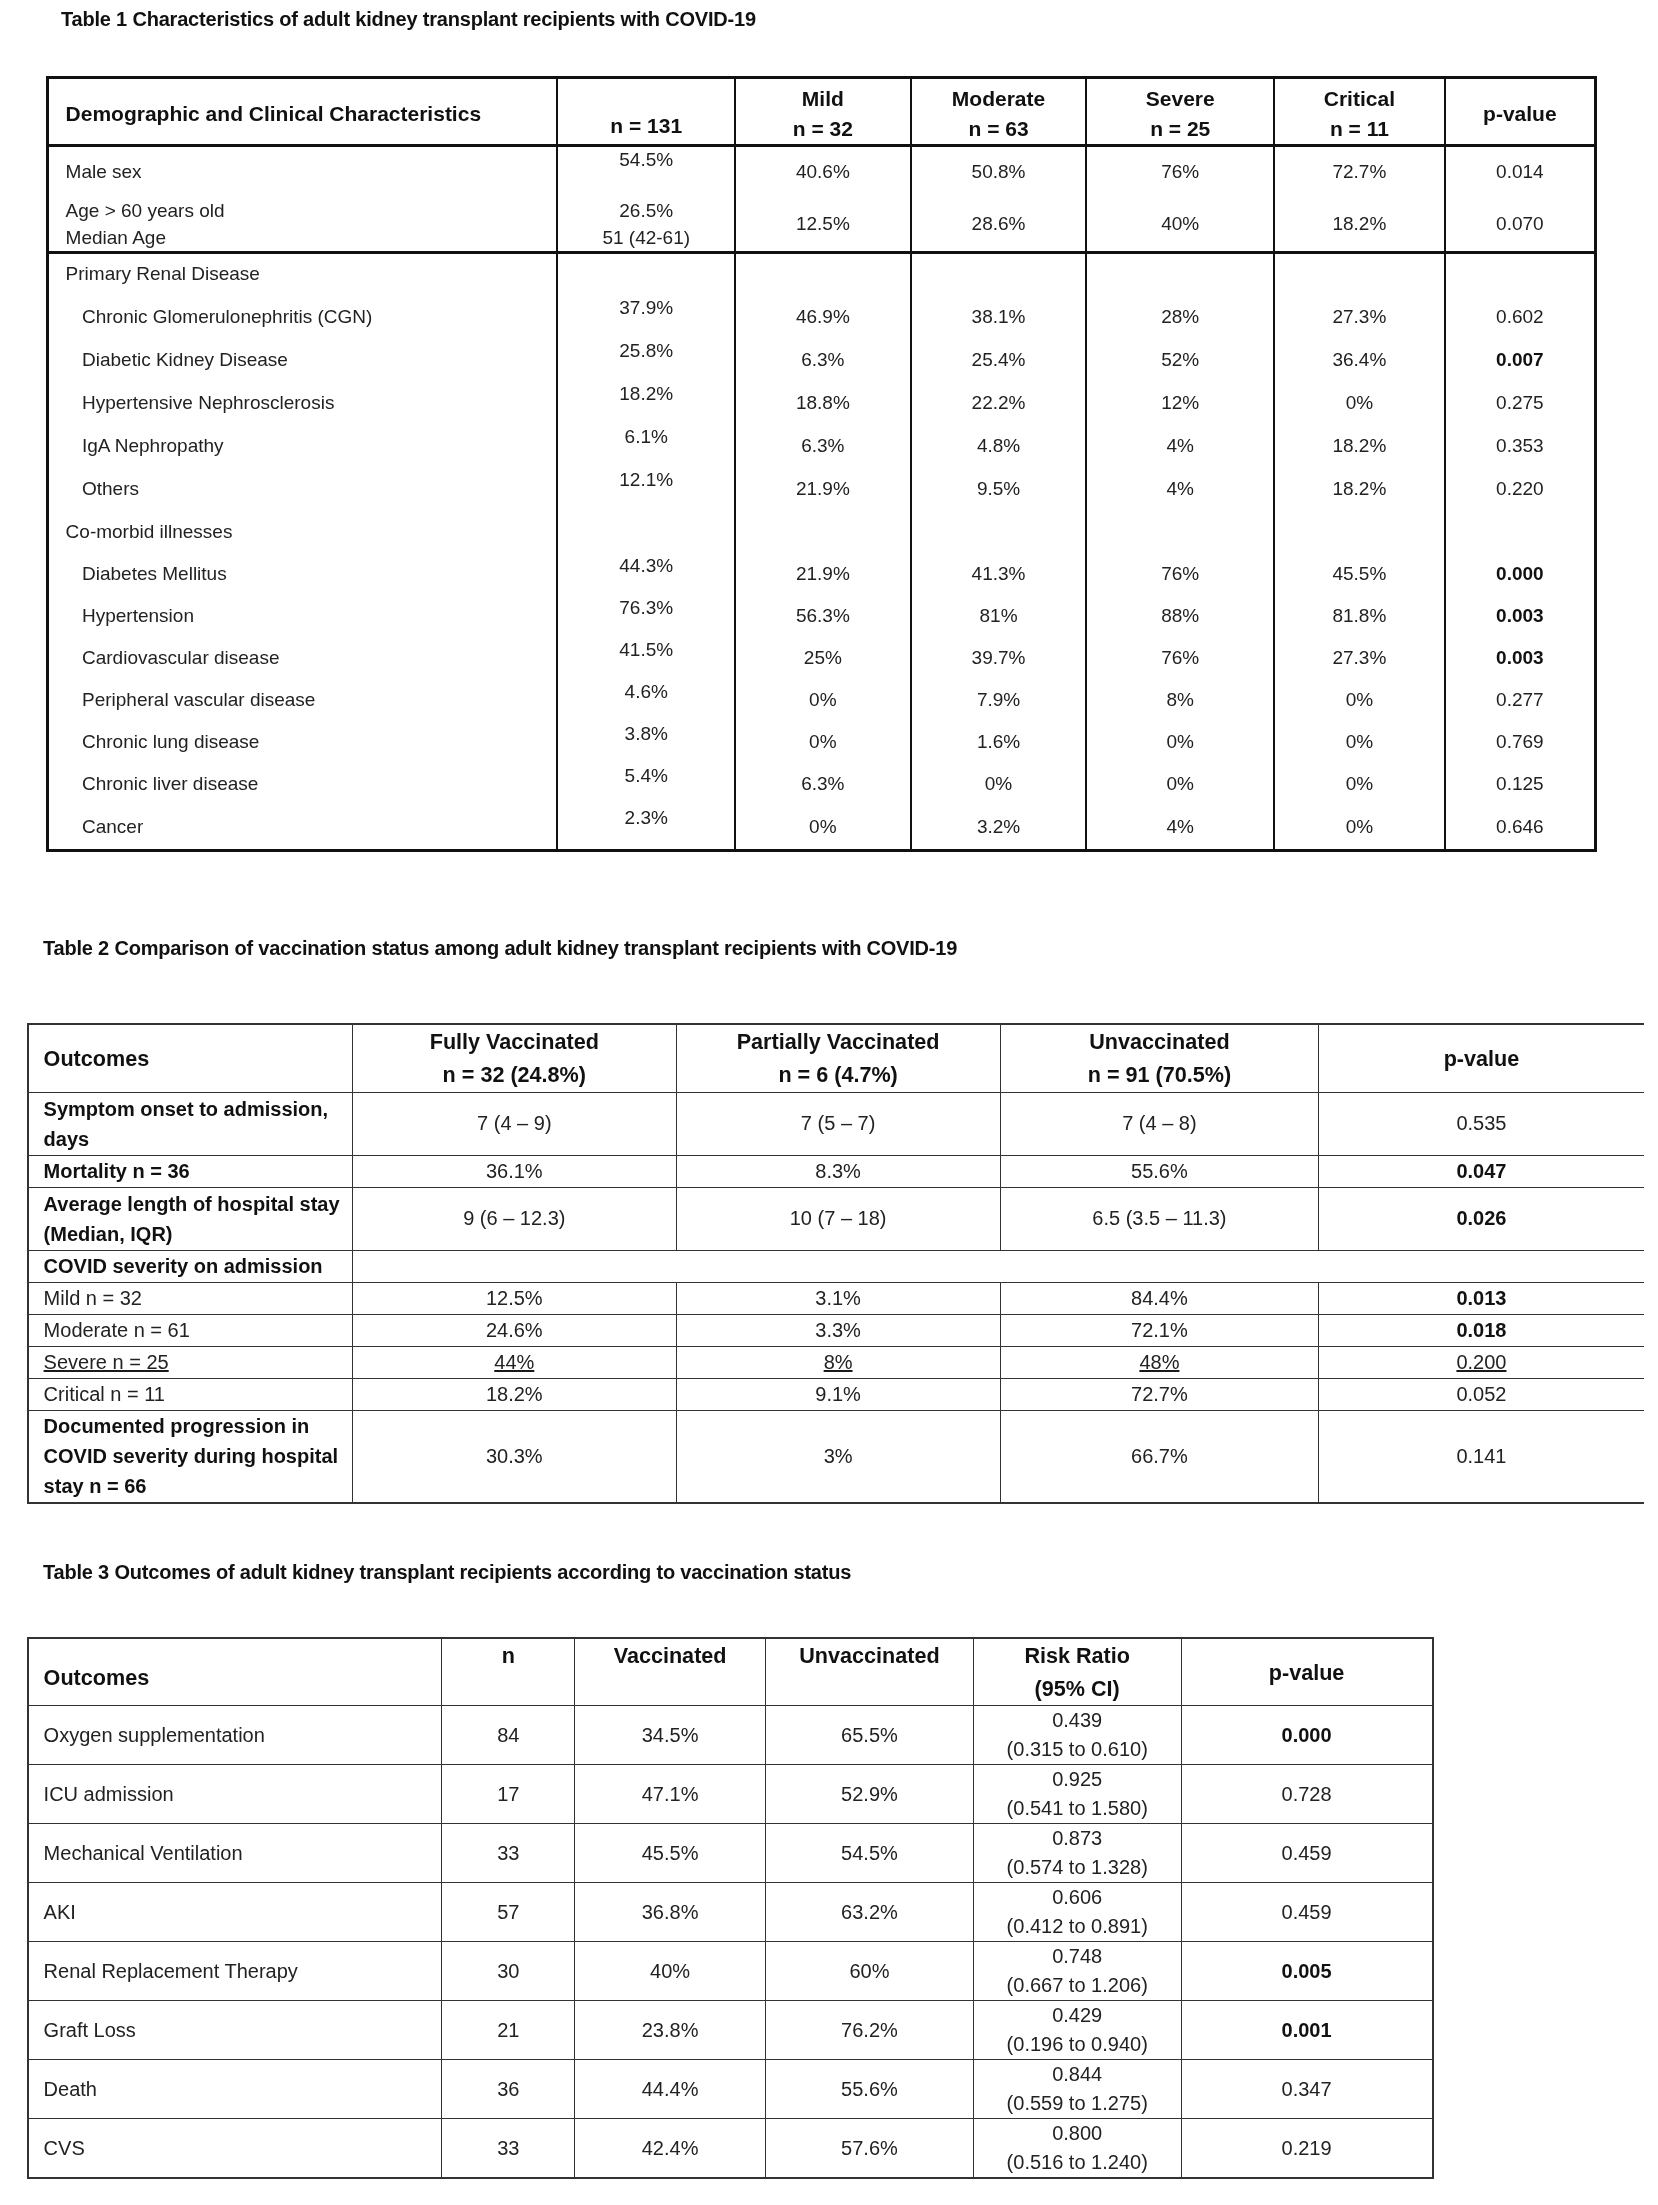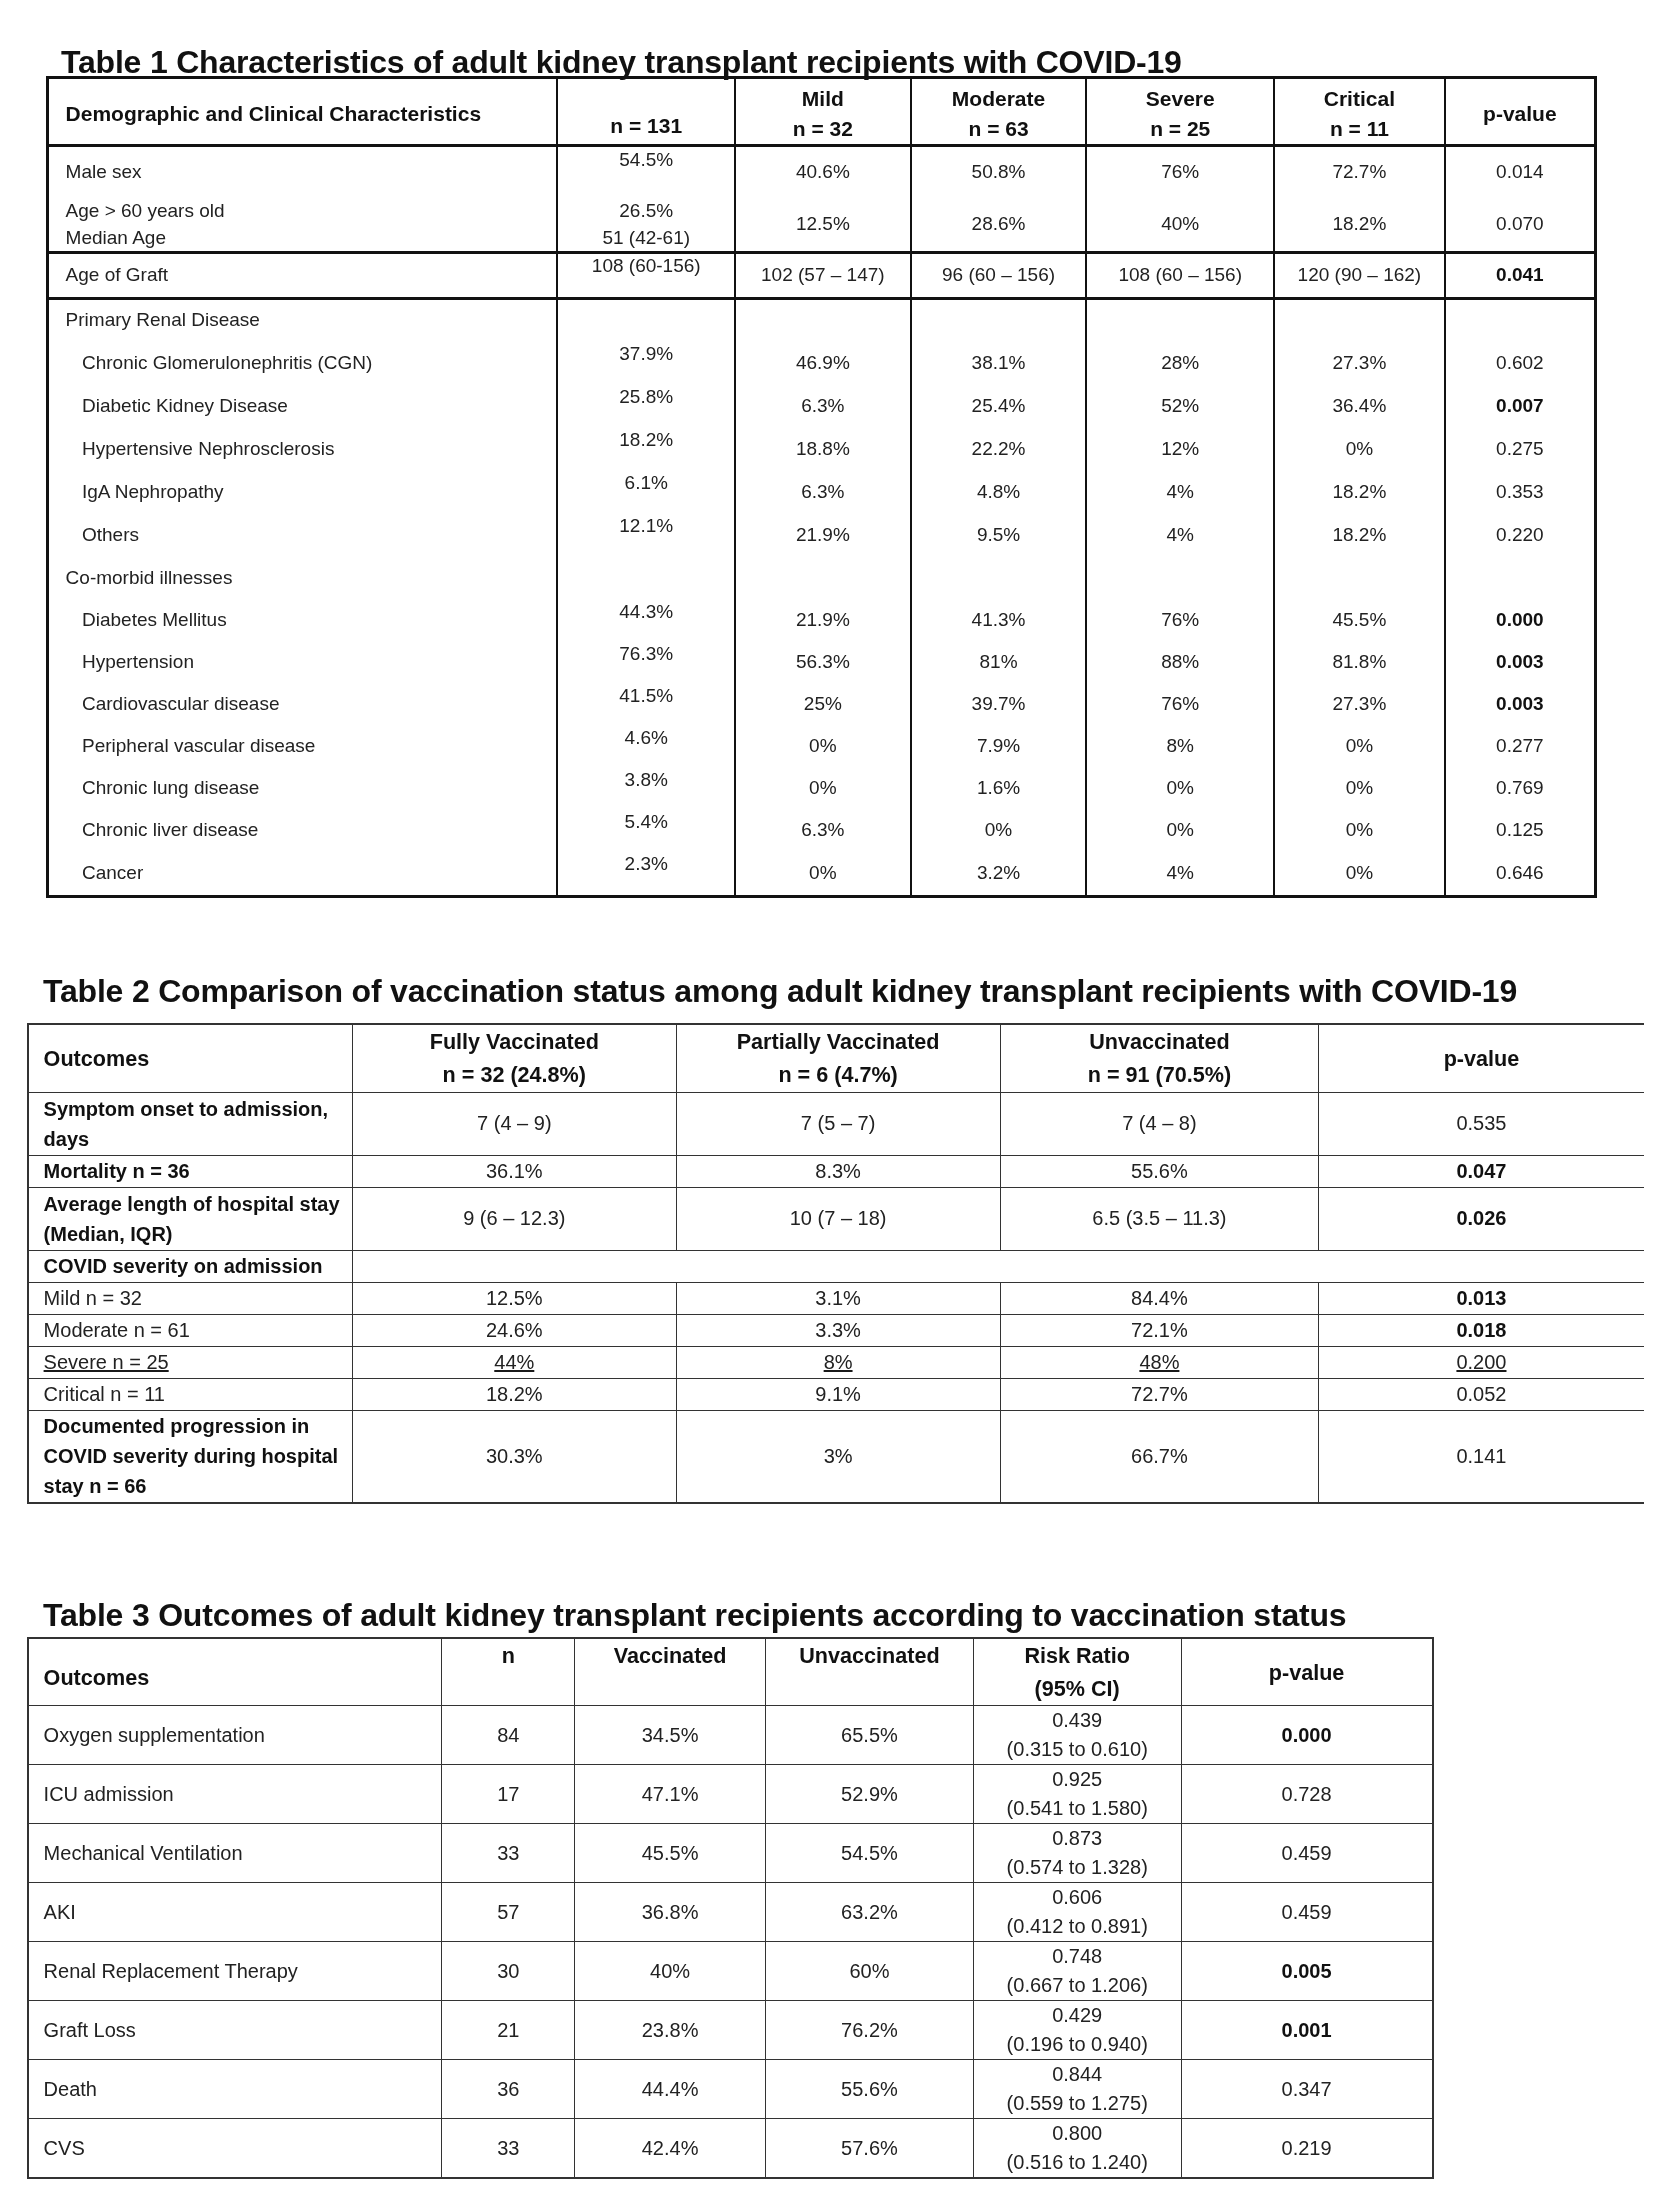--- a/index.html
+++ b/index.html
@@ -1,17 +1,17 @@
 <!DOCTYPE html>
 <html style="font-size:13.3px"><head>
 <meta charset="utf-8">
 <style>
   html, body { margin:0; padding:0; background:#ffffff; }
   body { width:1659px; height:2205px; position:relative; font-family:"Liberation Sans", sans-serif; color:#1a1a1a; overflow:hidden; }
-  .title { position:absolute; font-weight:bold; font-size:32px; color:#111; letter-spacing:-0.2px;margin-top:36px; }
+  .title { position:absolute; font-weight:bold; font-size:20px; color:#111; letter-spacing:-0.2px; }
   table { position:absolute; border-collapse:collapse; font-size:19px; }
   td, th { text-align:center; vertical-align:middle; padding:0 6.6px; font-weight:normal; color:#222; }
   .lbl { text-align:left; padding-left:16.6px; }
   .ind { padding-left:33px; }
   .b { font-weight:bold; color:#111; }
 
   
   #t1 { left:46px; top:76px; width:1551px; border:3.3px solid #111; }
   #t1 th { border-left:2.5px solid #111; font-weight:bold; font-size:21px; line-height:30px; padding-top:5px; color:#111; }
   #t1 th:first-child { border-left:none; text-align:left; padding-left:16.6px; vertical-align:middle; }
@@ -96,29 +96,20 @@
         </td>
       <td class="two">
           <div>26.5%</div>
           <div>51 (42-61)</div>
         </td>
       <td>12.5%</td>
       <td>28.6%</td>
       <td>40%</td>
       <td>18.2%</td>
       <td>0.070</td>
-    </tr>
-    <tr class="grp-end" style="height:46px">
-      <td class="lbl">Age of Graft</td>
-      <td class="tot">108 (60-156)</td>
-      <td>102 (57 – 147)</td>
-      <td>96 (60 – 156)</td>
-      <td>108 (60 – 156)</td>
-      <td>120 (90 – 162)</td>
-      <td class="b">0.041</td>
     </tr>
     <tr style="height:43px">
       <td class="lbl">Primary Renal Disease</td>
       <td></td>
         <td></td>
         <td></td>
         <td></td>
         <td></td>
         <td></td>
     </tr>

